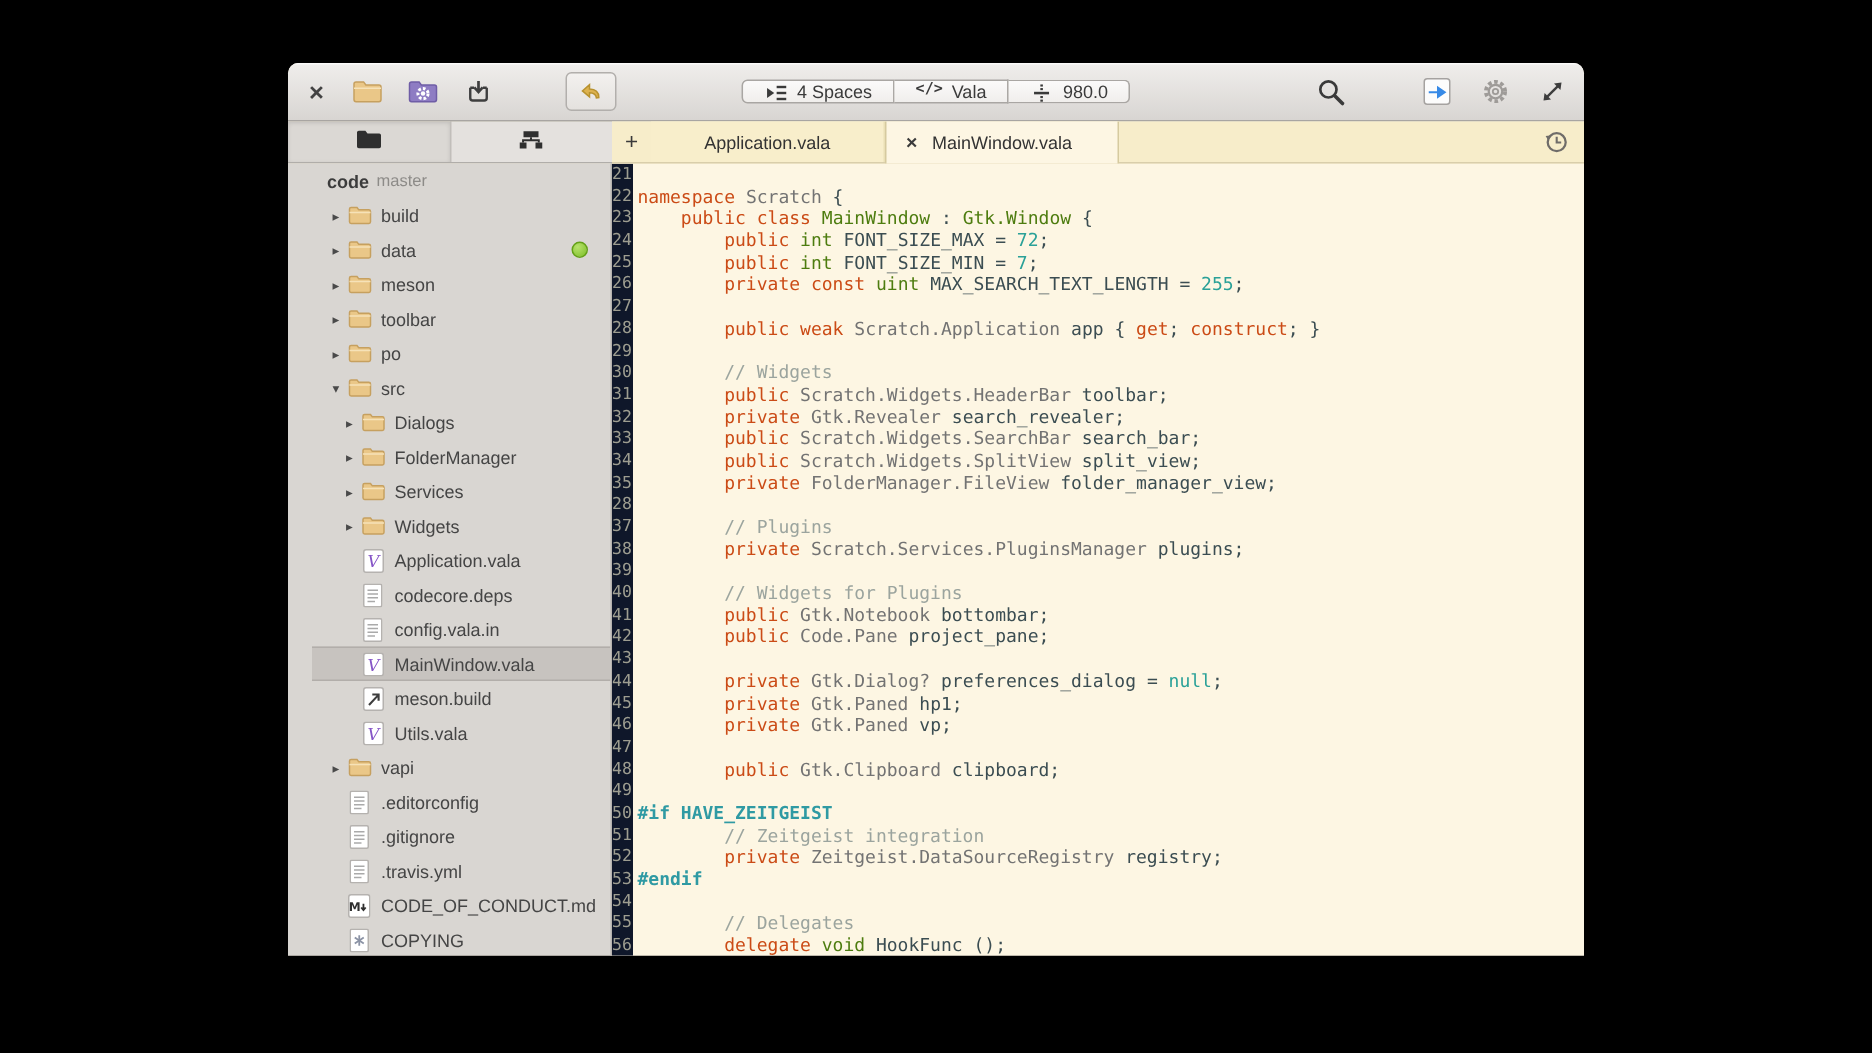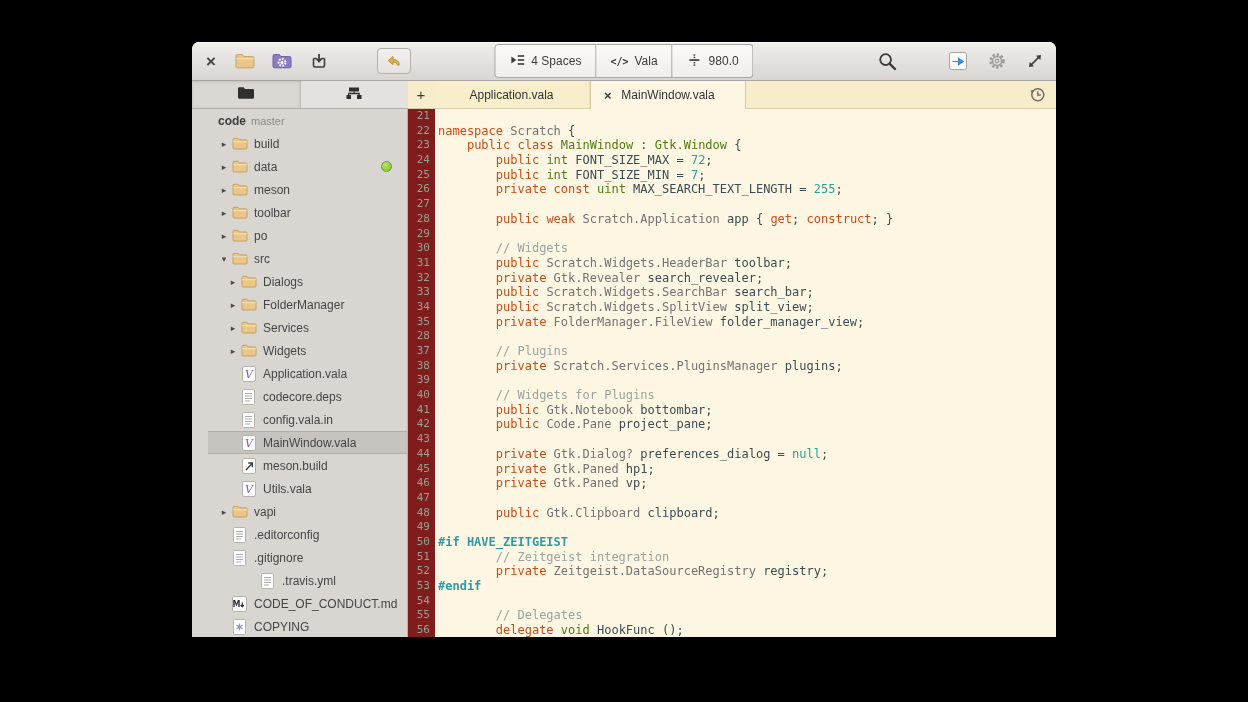--- a/index.html
+++ b/index.html
@@ -12,21 +12,21 @@
   .headerbar{position:relative;height:38px;background:linear-gradient(#f0eeec,#d8d5d2);
              border-bottom:1px solid #a8a5a2;box-shadow:inset 0 1px 0 rgba(255,255,255,.7);
              display:flex;align-items:center;}
   .hb-left{display:flex;align-items:center;padding-left:10px;}
   .winclose{background:none;border:none;font-size:17px;font-weight:bold;color:#434343;
             padding:0 4px;line-height:1;cursor:default;}
   .hb-icon{display:inline-flex;align-items:center;justify-content:center;width:24px;height:26px;margin-left:13px;}
   .undo-btn{margin-left:46px;width:34px;height:26px;display:inline-flex;align-items:center;justify-content:center;
             background:linear-gradient(#f3f1ef,#e4e1de);border:1px solid #b2afac;border-radius:4px;}
   .hb-center{position:absolute;left:50%;top:50%;transform:translate(-50%,-50%);display:flex;}
-  .hb-center button{display:flex;align-items:center;gap:6px;height:34px;padding:0 14px;
+  .hb-center button{display:flex;align-items:flex-start;gap:6px;height:16px;padding:0 14px;
        background:linear-gradient(#fbfafa,#f0eeec);border:1px solid #a9a6a3;border-left:none;
        font-family:"Liberation Sans",sans-serif;font-size:12px;color:#3b3b3b;}
   .hb-center button:first-child{border-left:1px solid #a9a6a3;border-radius:4px 0 0 4px;}
   .hb-center button:last-child{border-radius:0 4px 4px 0;}
   .glyph-code{font-family:"DejaVu Sans Mono",monospace;font-size:10px;font-weight:bold;color:#3b3b3b;}
   .hb-right{margin-left:auto;display:flex;align-items:center;padding-right:9px;}
   .hb-right .hb-icon{margin-left:14px;}
   .hb-icon.search{margin-right:34px;}
 
   
@@ -56,21 +56,21 @@
   .tree-row{height:23px;display:flex;align-items:center;box-sizing:border-box;}
   .tree-row.selected{background:#c7c3bf;border-top:1px solid #b2aeaa;border-bottom:1px solid #b2aeaa;}
   .expander{width:14px;display:inline-block;text-align:center;font-size:9px;color:#4a4a4a;flex:none;}
   .tree-icon{width:17px;display:inline-flex;justify-content:center;margin-right:6px;flex:none;}
   .tree-label{white-space:nowrap;}
   .badge{width:11px;height:11px;border-radius:50%;margin-left:auto;margin-right:15px;flex:none;
          background:radial-gradient(circle at 35% 30%,#b8e26d,#7cbf27);border:1px solid #64a118;box-sizing:border-box;}
 
   
   .editor{flex:1;display:flex;background:#fdf6e3;overflow:hidden;}
-  .gutter{width:27px;background:#7f1d1d;flex:none;}
+  .gutter{width:14px;background:#0f172a;flex:none;}
   .ln{height:14.69px;line-height:14.69px;text-align:right;padding-right:5px;
       font-family:"DejaVu Sans Mono",monospace;font-size:11px;color:#9d9d90;}
   .code{flex:1;padding-left:3px;white-space:pre;font-family:"DejaVu Sans Mono",monospace;font-size:12px;}
   .cl{height:14.69px;line-height:14.69px;}
   .tk-d{color:#3b4d52;}
   .tk-k{color:#cb4b16;}
   .tk-t{color:#4d7c0f;text-align:right;}
   .tk-c{color:#737373;}
   .tk-n{color:#2aa198;}
   .tk-m{color:#9ba49e;}
@@ -430,21 +430,21 @@
                   <g stroke="#aaaaaa" stroke-width="1">
                     <line x1="3" y1="4.5" x2="10" y2="4.5"></line>
                     <line x1="3" y1="7" x2="10" y2="7"></line>
                     <line x1="3" y1="9.5" x2="10" y2="9.5"></line>
                     <line x1="3" y1="12" x2="8" y2="12"></line>
                   </g>
                 </svg>
               </span>
               <span class="tree-label">.gitignore</span>
             </div>
-            <div class="tree-row" style="padding-left: 9px; margin-left: 28px;">
+            <div class="tree-row" style="padding-left: 9px;">
               <span class="expander"></span>
               <span class="tree-icon">
                 <svg width="13" height="16" viewBox="0 0 13 16">
                   <rect x="0.5" y="0.5" width="12" height="15" rx="1" fill="#ffffff" stroke="#b5b2af"></rect>
                   <g stroke="#aaaaaa" stroke-width="1">
                     <line x1="3" y1="4.5" x2="10" y2="4.5"></line>
                     <line x1="3" y1="7" x2="10" y2="7"></line>
                     <line x1="3" y1="9.5" x2="10" y2="9.5"></line>
                     <line x1="3" y1="12" x2="8" y2="12"></line>
                   </g>

